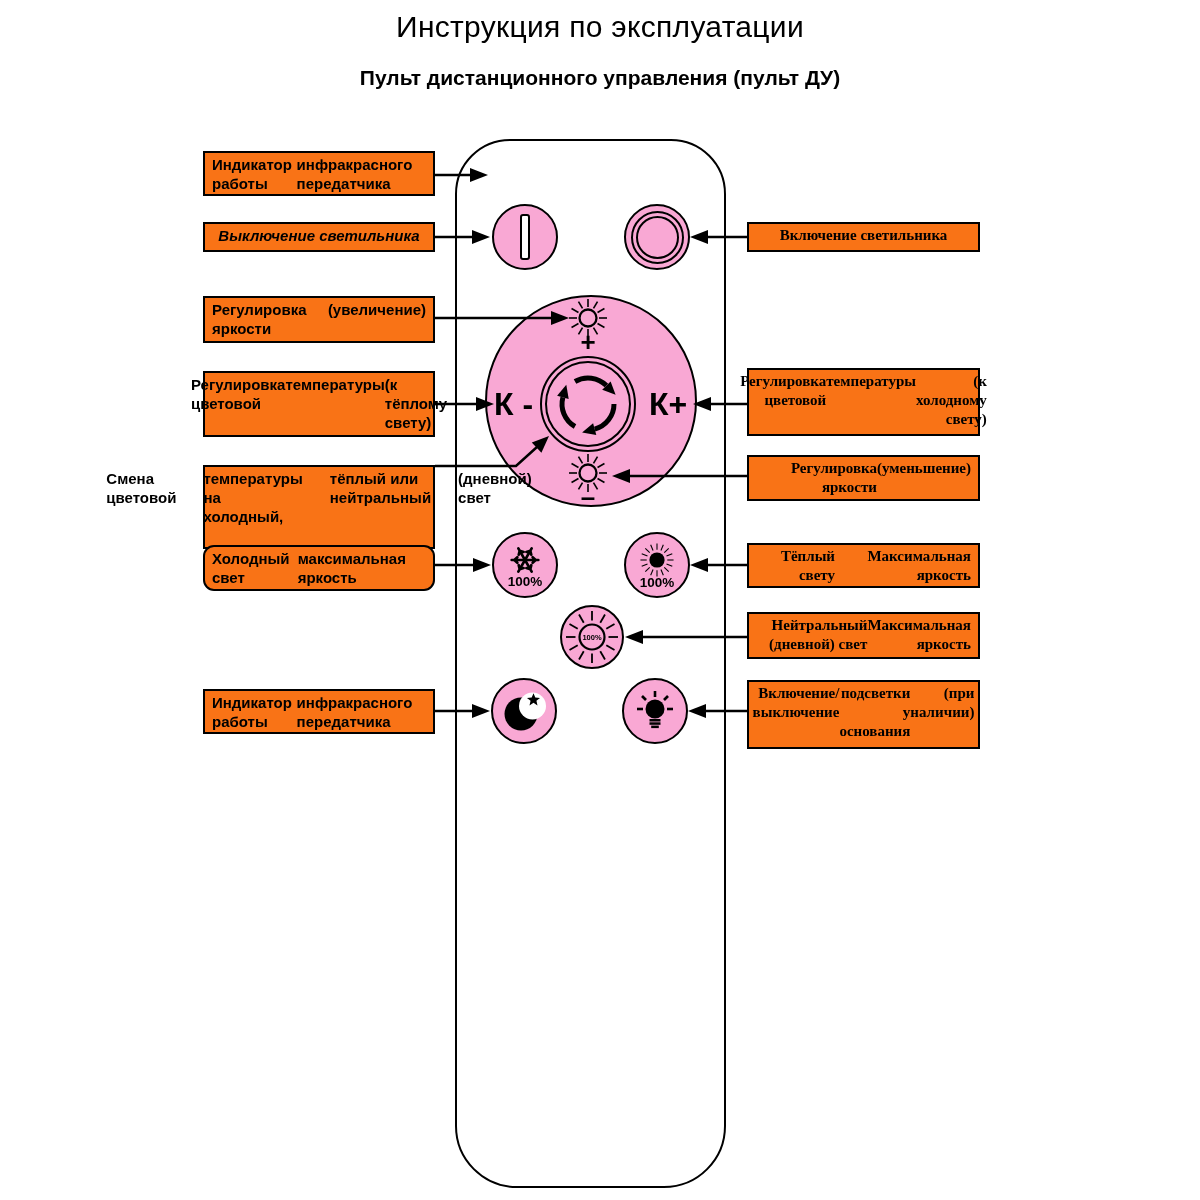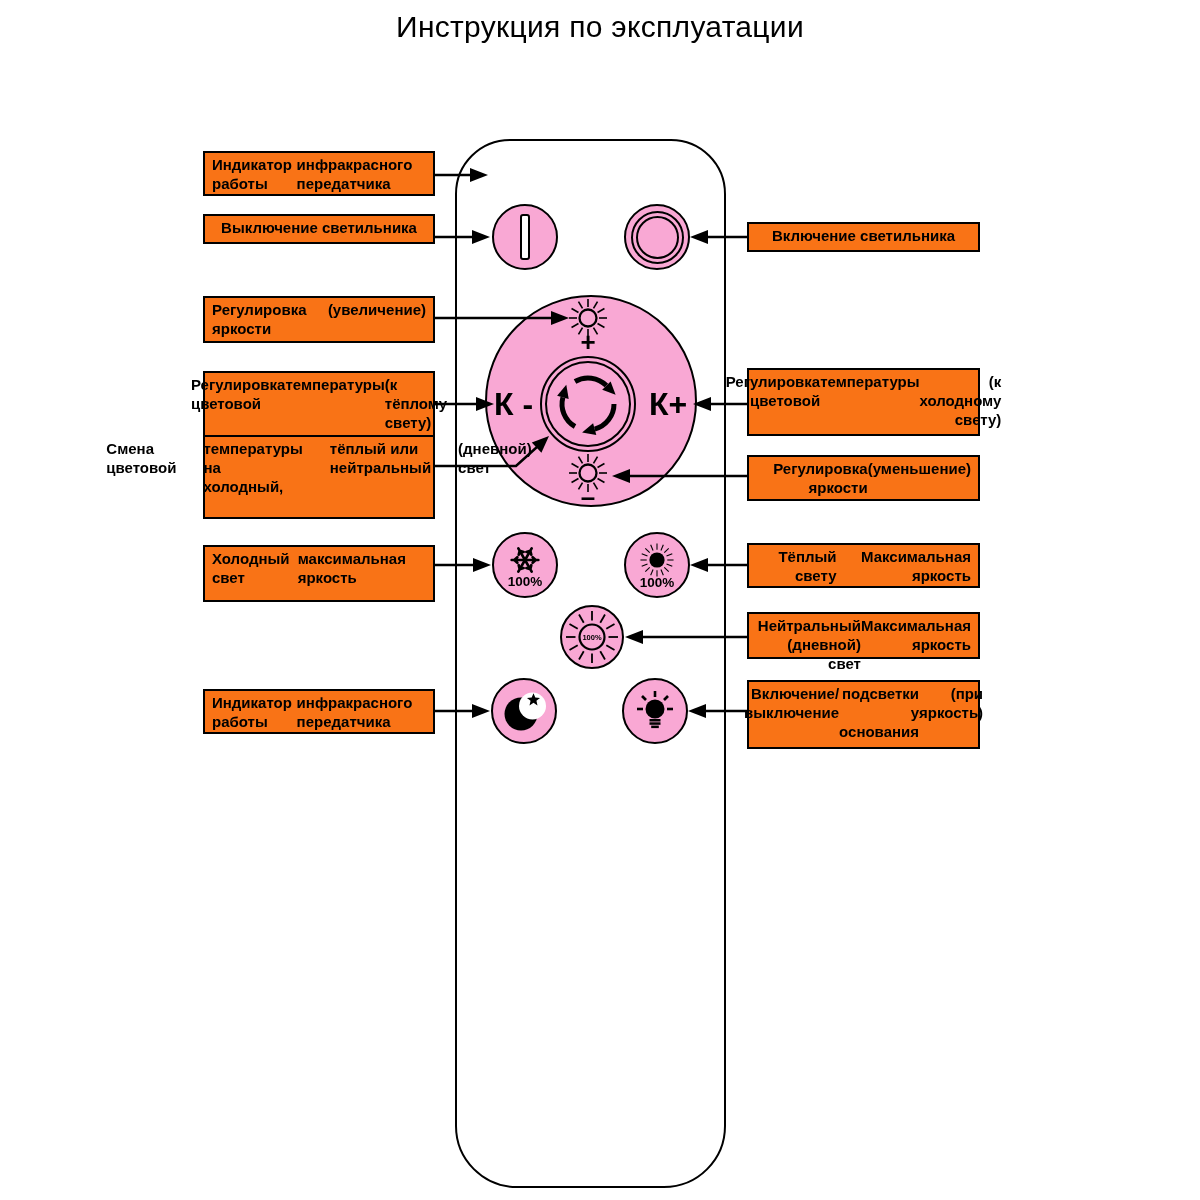--- a/index.html
+++ b/index.html
@@ -4,37 +4,38 @@
 <style>
   html,body{margin:0;padding:0;background:#fff;}
   .page{position:relative;width:1200px;height:1200px;background:#ffffff;
         font-family:"Liberation Sans",sans-serif;color:#000;overflow:hidden;}
   .abs{position:absolute;}
   .title{left:0;top:10px;width:100%;text-align:center;font-size:30px;font-weight:normal;letter-spacing:.3px;}
   .subtitle{left:0;top:66px;width:100%;text-align:center;font-size:21px;font-weight:bold;}
   .callout{border:2px solid #000;background:#f97316;box-sizing:border-box;z-index:10;
            display:flex;flex-direction:row;justify-content:center;
            font-weight:bold;font-size:15px;line-height:19px;padding:2px 7px;}
-  .callout.r{text-align:right;}
+  .callout.r{text-align:right;font-family:Liberation Serif, serif;}
   .circle{border:2.6px solid #000;border-radius:50%;background:#f9a8d4;box-sizing:border-box;}
   .btn{display:flex;align-items:center;justify-content:center;flex-direction:column;z-index:5;}
   .remote{border:2.6px solid #000;border-radius:55px 55px 62px 62px;background:#fff;box-sizing:border-box;z-index:1;}
   .bigring{z-index:2;}
   .klabel{font-weight:bold;font-size:32px;line-height:40px;z-index:6;}
   .sign{font-weight:bold;text-align:center;z-index:6;}
   .pct{font-weight:bold;font-size:13.5px;margin-top:-2px;}
   .overlay{left:0;top:0;z-index:30;pointer-events:none;}
   svg{display:block;}
 </style>
 </head>
 <body>
 
 <div class="page">
 
   <div class="abs title">Инструкция по эксплуатации</div>
+  <div class="abs subtitle">Пульт дистанционного управления (пульт ДУ)</div>
 
   <div class="abs remote" style="left:455px;top:139px;width:271px;height:1049px;"></div>
 
   <div class="abs circle" style="left:489px;top:169px;width:17px;height:17px;border-width:2.4px;"></div>
 
   <div class="abs circle btn" style="left:492px;top:204px;width:66px;height:66px;">
     <div style="width:10px;height:46px;border:2.5px solid #000;border-radius:3px;box-sizing:border-box;background:#fff;"></div>
   </div>
 
   <div class="abs circle btn" style="left:624px;top:204px;width:66px;height:66px;">
@@ -182,39 +183,39 @@
       <rect x="-5.5" y="8" width="11" height="2.5" fill="#000"></rect>
       <rect x="-5.5" y="11.3" width="11" height="2.5" fill="#000"></rect>
       <rect x="-3.8" y="14.6" width="7.6" height="2.5" fill="#000"></rect>
     </svg>
   </div>
 
   <div class="abs callout" style="left:203px;top:151px;width:232px;height:45px;">
     <div>Индикатор работы</div>
     <div>инфракрасного передатчика</div>
   </div>
-  <div class="abs callout" style="left:203px;top:214px;width:232px;height:30px;">
+  <div class="abs callout" style="left:203px;top:222px;width:232px;height:30px;font-style:italic;">
     <div>Выключение светильника</div>
   </div>
   <div class="abs callout" style="left:203px;top:296px;width:232px;height:47px;">
     <div>Регулировка яркости</div>
     <div>(увеличение)</div>
   </div>
   <div class="abs callout" style="left:203px;top:371px;width:232px;height:66px;">
     <div>Регулировка цветовой</div>
     <div>температуры</div>
     <div>(к тёплому свету)</div>
   </div>
-  <div class="abs callout" style="left:203px;top:435px;width:232px;height:84px;gap:27px;">
+  <div class="abs callout" style="left:203px;top:465px;width:232px;height:84px;gap:27px;">
     <div>Смена цветовой</div>
     <div>температуры на холодный,</div>
     <div>тёплый или нейтральный</div>
     <div>(дневной) свет</div>
   </div>
-  <div class="abs callout" style="left:203px;top:545px;width:232px;height:57px;">
+  <div class="abs callout" style="left:203px;top:545px;width:232px;height:46px;border-radius:11px;">
     <div>Холодный свет</div>
     <div>максимальная яркость</div>
   </div>
   <div class="abs callout" style="left:203px;top:689px;width:232px;height:45px;">
     <div>Индикатор работы</div>
     <div>инфракрасного передатчика</div>
   </div>
 
   <div class="abs callout r" style="left:747px;top:222px;width:233px;height:30px;">
     <div>Включение светильника</div>
@@ -232,21 +233,21 @@
     <div>Тёплый свету</div>
     <div>Максимальная яркость</div>
   </div>
   <div class="abs callout r" style="left:747px;top:612px;width:233px;height:47px;">
     <div>Нейтральный (дневной) свет</div>
     <div>Максимальная яркость</div>
   </div>
   <div class="abs callout r" style="left:747px;top:680px;width:233px;height:69px;">
     <div>Включение/выключение</div>
     <div>подсветки у основания</div>
-    <div>(при яркость)</div>
+    <div>(при наличии)</div>
   </div>
 
   <svg class="abs overlay" width="1200" height="1200" viewBox="0 0 1200 1200">
     <g stroke="#000" stroke-width="2.5" fill="none">
       <path d="M435 175H471"></path>
       <path d="M435 237H473"></path>
       <path d="M435 318H552"></path>
       <path d="M435 404H477"></path>
       <path d="M435 466H516L537 447"></path>
       <path d="M435 565H474"></path>

